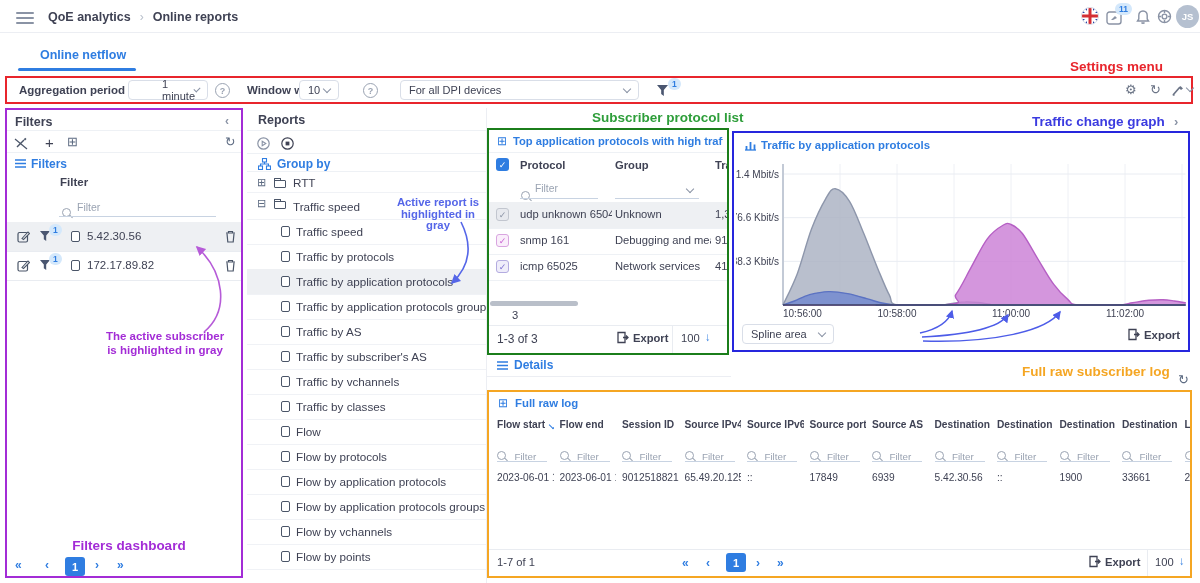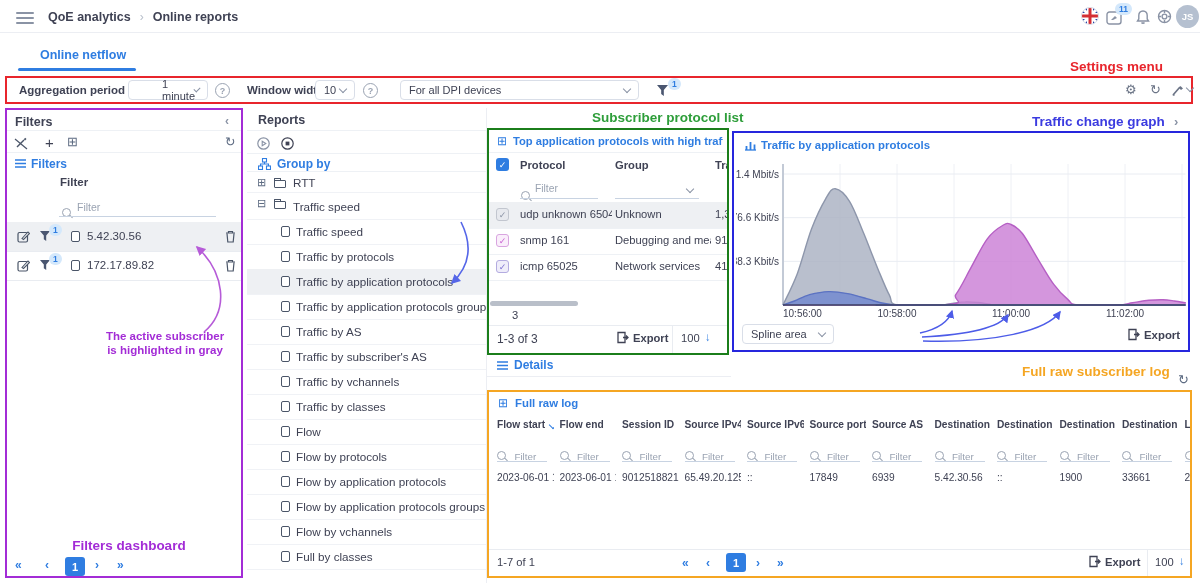--- a/index.html
+++ b/index.html
@@ -141,21 +141,21 @@
 
   <div class="ab ann" style="left:1070px;top:59px;color:#e8252c;">Settings menu</div>
   <div class="ab" id="settings-box">
     <div class="ab set-label" style="left:12px;top:6px;">Aggregation period</div>
     <div class="ab select" style="left:121px;top:2px;width:80px;padding-left:33px;">
       <span>1 minute</span>
         <span class="chev"></span>
     </div>
     <div class="ab help" style="left:208px;top:5px;">?</div>
     <div class="ab set-label" style="left:240px;top:6px;">Window width</div>
-    <div class="ab select" style="left:308px;top:2px;width:40px;align-items:center;">
+    <div class="ab select" style="left:292px;top:2px;width:40px;align-items:center;">
       <span>10</span>
         <span class="chev"></span>
     </div>
     <div class="ab help" style="left:356px;top:5px;">?</div>
     <div class="ab select" style="left:393px;top:2px;width:239px;">
       <span>For all DPI devices</span>
         <span class="chev"></span>
     </div>
     <span class="ab funnel" style="left:650px;top:7px;"></span>
     <div class="ab mini-badge" style="left:661px;top:0px;">1</div>
@@ -310,23 +310,27 @@
         <div class="r-item" style="top: 386px;">
     <span class="doc"></span>
     <span class="lbl">Flow by application protocols groups</span>
   </div>
         <div class="r-item" style="top: 411px;">
     <span class="doc"></span>
     <span class="lbl">Flow by vchannels</span>
   </div>
         <div class="r-item" style="top: 436px;">
     <span class="doc"></span>
-    <span class="lbl">Full by classes</span>
+    <span class="lbl">Flow by points</span>
   </div>
       </div>
+  </div>
+  <div class="ab note" style="left:390px;top:197px;width:96px;color:#5566e8;font-size:11.3px;line-height:11.5px;z-index:5;background:transparent;">
+    <span>Active report is</span><br>
+    <span>highlighted in gray</span>
   </div>
 
   <div class="ab ann" style="left:592px;top:110px;color:#2e9e3a;">Subscriber protocol list</div>
   <div class="ab" id="proto-box">
     <span class="ab blue" style="left:8px;top:4px;font-size:12px;">⊞</span>
     <div class="ab tbl-title nw" style="left:24px;top:5px;width:210px;">Top application protocols with high traffic</div>
     <div class="ab sec-border" style="left:0;top:22px;width:238px;"></div>
     <div class="ab cbx" style="left:7px;top:28px;background:#2f7de1;color:#fff;">✓</div>
     <div class="ab col-h" style="left:31px;top:29px;">Protocol</div>
     <div class="ab col-h" style="left:126px;top:29px;">Group</div>

